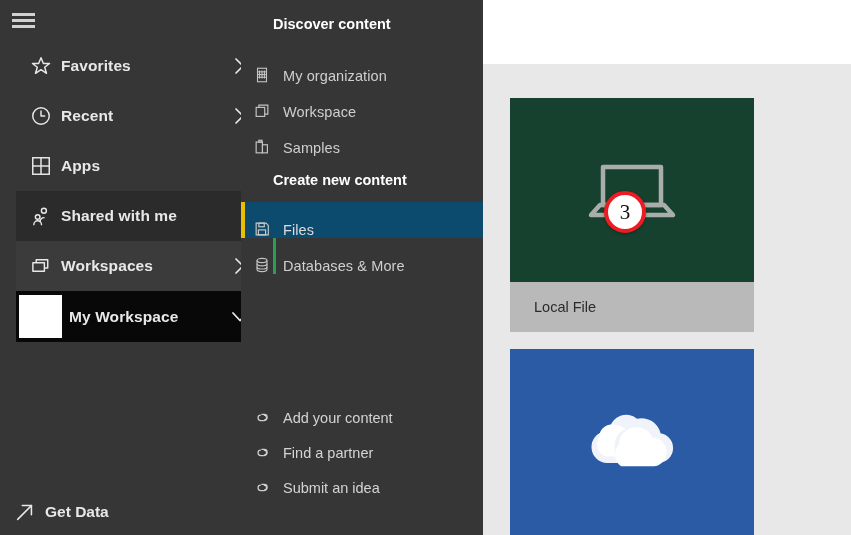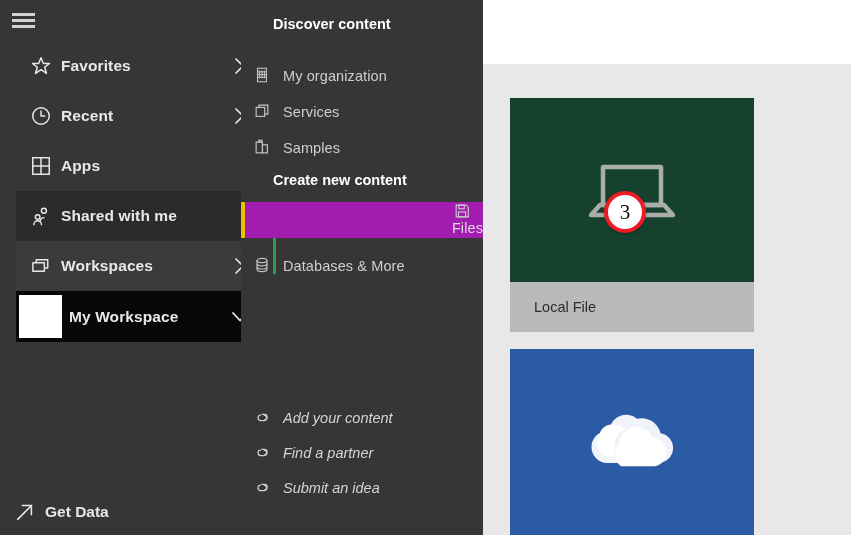--- a/index.html
+++ b/index.html
@@ -104,40 +104,38 @@
     color: #cfcfcf;
     font-size: 14.5px;
     cursor: default;
   }
   .mp-item .mp-icon {
     width: 42px; min-width: 42px;
     display: flex; align-items: center; justify-content: center;
   }
   .mp-item .mp-label { letter-spacing: .1px; }
   .mp-item.files {
-    background: #a21caf;
+    background: #0c4a6e;
     color: #dcdcdc;
-    flex-direction: column;
   }
   .mp-marker {
     position: absolute; left: 0; top: 0;
     width: 4px; height: 100%;
   }
   .mp-marker.amber { background: #e8c000; }
   .mp-marker.green { background: #2a9d51; left: 32px; width: 3px; }
   .mp-links {
     position: absolute; left: 0; top: 400px; width: 242px;
   }
   .mp-link {
     height: 35px;
     display: flex; align-items: center;
     color: #d4d4d4;
     font-size: 14.5px;
     cursor: default;
-    font-style: italic;
   }
   .mp-link .mp-icon {
     width: 42px; min-width: 42px;
     display: flex; align-items: center; justify-content: center;
   }
 
   
   #main {
     position: absolute; left: 483px; top: 0;
     width: 368px; height: 535px;
@@ -314,21 +312,21 @@
       <span class="mp-label">My organization</span>
     </div>
 
     <div class="mp-item">
       <span class="mp-icon">
         <svg width="18" height="18" viewBox="0 0 20 20" fill="none" stroke="#c4c4c4" stroke-width="1.3">
           <rect x="3.5" y="6" width="9.5" height="10"></rect>
           <polyline points="6.5,6 6.5,3.5 16.5,3.5 16.5,13.5 13,13.5"></polyline>
         </svg>
       </span>
-      <span class="mp-label">Services</span>
+      <span class="mp-label">Workspace</span>
     </div>
 
     <div class="mp-item">
       <span class="mp-icon">
         <svg width="18" height="18" viewBox="0 0 20 20" fill="none" stroke="#c4c4c4" stroke-width="1.3">
           <rect x="3.5" y="4.5" width="7" height="12"></rect>
           <rect x="6.5" y="2.5" width="3.5" height="2.2"></rect>
           <rect x="10.5" y="7.5" width="5.5" height="9"></rect>
         </svg>
       </span>

